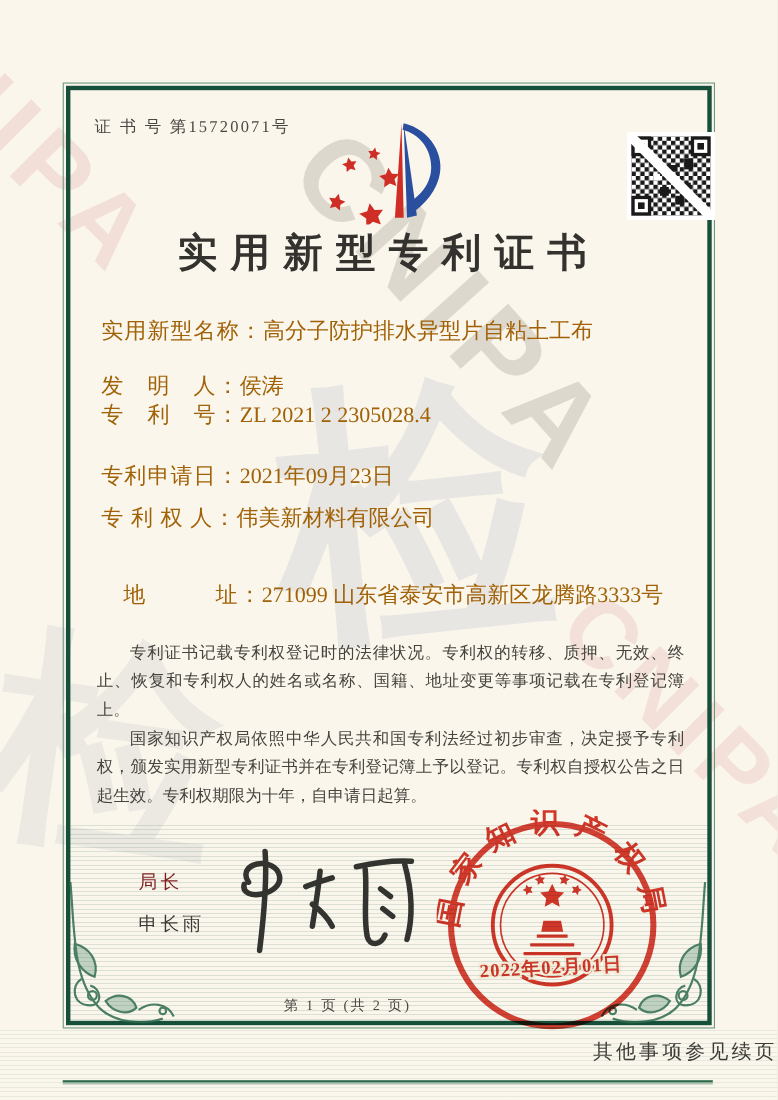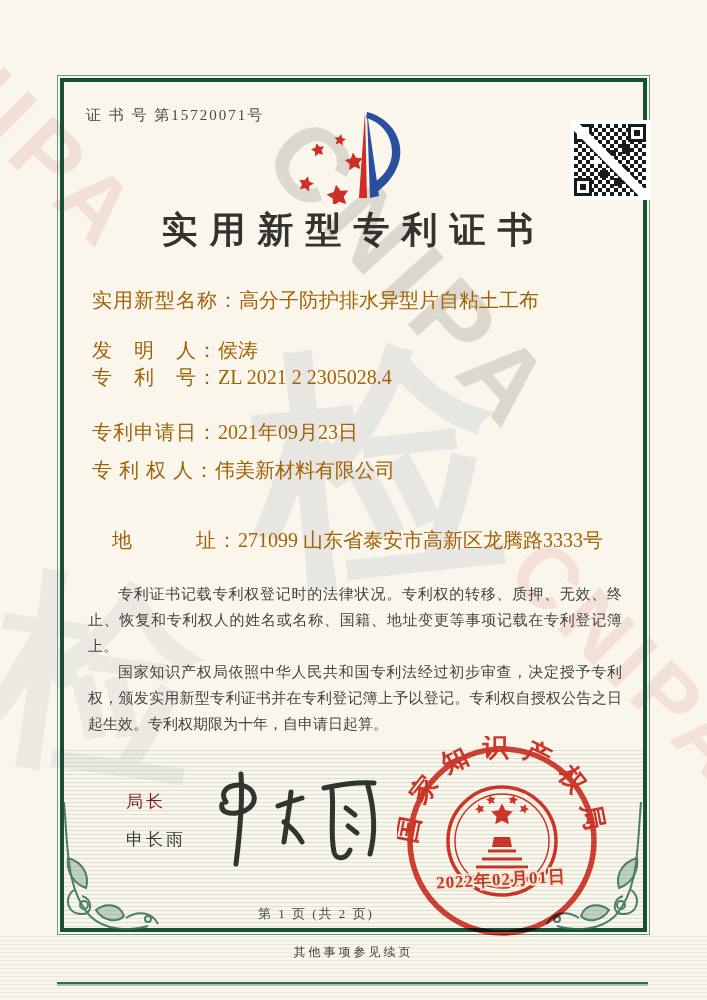--- a/index.html
+++ b/index.html
@@ -43,22 +43,22 @@
   
   .director-title{position:absolute;left:126px;top:790px;font-size:17px;letter-spacing:3px;color:#7f1d1d;z-index:2;}
   .director-name{position:absolute;left:126px;top:828px;font-size:17px;letter-spacing:3px;color:#3c3a36;z-index:2;}
   .sig{position:absolute;left:196px;top:762px;width:195px;height:112px;z-index:2;}
   .seal{position:absolute;left:397px;top:736px;width:210px;height:210px;z-index:3;mix-blend-mode:multiply;}
   .ornament{position:absolute;width:110px;height:132px;z-index:1;opacity:.85;}
   .orn-left{left:60px;top:800px;}
   .orn-right{left:535px;top:800px;transform:scaleX(-1);}
   .page-note{position:absolute;left:0;top:905px;width:632px;text-align:center;
              font-size:13px;letter-spacing:2px;color:#4a4843;z-index:2;}
-  .cont-note{position:absolute;left:0;top:944px;width:707px;text-align:center;
-             font-size:12px;letter-spacing:3px;color:#3d3b37;z-index:2;}
+  .cont-note{position:absolute;left:0;top:944px;width:707px;text-align:right;
+             font-size:18px;letter-spacing:3px;color:#3d3b37;z-index:2;}
   .bottom-rule{position:absolute;left:57px;top:982px;width:591px;height:2px;background:#2e6b4e;z-index:2;
                box-shadow:0 2px 0 rgba(46,107,78,.35);}
 </style>
 </head>
 <body>
 
 <div class="page">
 
   <div class="wm wm-pink-tl">CNIPA</div>
   <div class="wm wm-gray-c">CNIPA</div>

